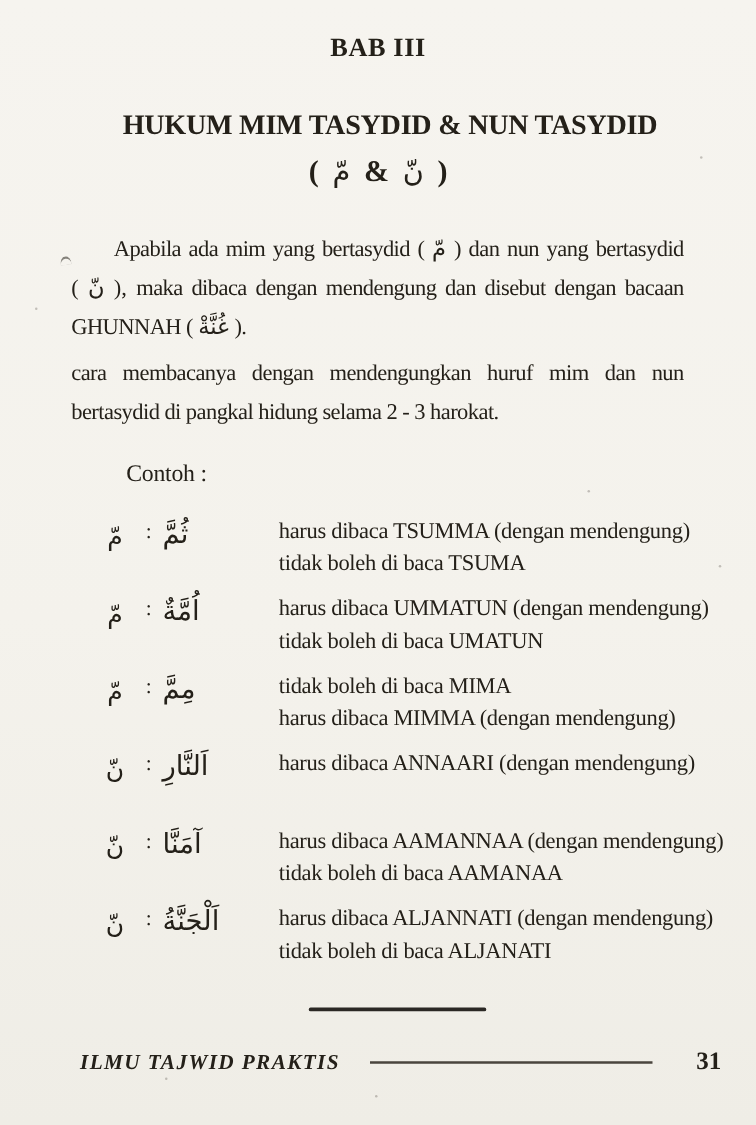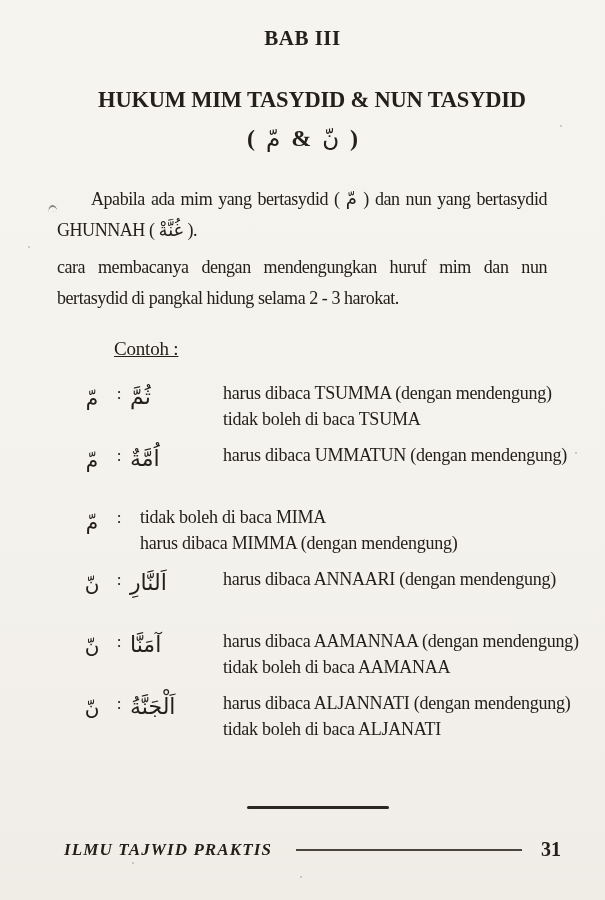--- a/index.html
+++ b/index.html
@@ -43,23 +43,22 @@
   .arabic-pair .ar { font-size: 23px; font-weight: normal; }
   .content { padding: 0 58px 0 57px; }
   .para { margin: 0; font-size: 18px; line-height: 31px; letter-spacing: -0.45px; }
   .p1 { margin-top: 24px; }
   .p2 { margin-top: 6px; }
   .pline { white-space: nowrap; }
   .jline { white-space: normal; text-align: justify; text-align-last: justify; }
   .indent { text-indent: 34px; }
   .contoh {
     margin-top: 24px;
-    margin-left: 57px;
+    margin-left: 44px;
     font-size: 19px;
-    text-decoration: underline;
     letter-spacing: -0.2px;
   }
   .examples { margin-top: 20px; }
   .example-row {
     display: grid;
     grid-template-columns: 32px 12px 78px 1fr;
     column-gap: 5px;
     margin-left: 19px;
     margin-bottom: 10px;
     align-items: start;
@@ -88,21 +87,21 @@
     position: absolute;
     left: 247px;
     top: 806px;
     width: 142px;
     height: 3px;
     background: #2b2824;
     border-radius: 2px;
   }
   .footer {
     position: absolute;
-    left: 0; right: 16px;
+    left: 0; right: 0;
     top: 838px;
     display: flex;
     align-items: center;
     padding-left: 64px;
     padding-right: 28px;
     box-sizing: border-box;
   }
   .footer-title {
     font-size: 17px;
     font-weight: bold;
@@ -145,20 +144,21 @@
     <span class="ar">مّ</span>
     <span>&amp;</span>
     <span class="ar">نّ</span>
     <span>)</span>
   </div>
 
   <div class="content">
 
     <div class="para p1">
       <div class="pline jline indent">Apabila ada mim yang bertasydid ( مّ ) dan nun yang bertasydid</div>
+      <div class="pline jline">( نّ ), maka dibaca dengan mendengung dan disebut dengan bacaan</div>
       <div class="pline">GHUNNAH ( غُنَّةْ ).</div>
     </div>
 
     <div class="para p2">
       <div class="pline jline">cara membacanya dengan mendengungkan huruf mim dan nun</div>
       <div class="pline">bertasydid di pangkal hidung selama 2 - 3 harokat.</div>
     </div>
 
     <div class="contoh">Contoh :</div>
 
@@ -173,26 +173,28 @@
           <div>tidak boleh di baca TSUMA</div>
         </div>
       </div>
 
       <div class="example-row">
         <div class="ex-letter">مّ</div>
         <div class="ex-colon">:</div>
         <div class="ex-word">اُمَّةٌ</div>
         <div class="ex-text">
           <div>harus dibaca UMMATUN (dengan mendengung)</div>
+          <div>tidak boleh di baca UMATUN</div>
         </div>
       </div>
 
       <div class="example-row">
         <div class="ex-letter">مّ</div>
         <div class="ex-colon">:</div>
+        <div class="ex-word">مِمَّ</div>
         <div class="ex-text">
           <div>tidak boleh di baca MIMA</div>
           <div>harus dibaca MIMMA (dengan mendengung)</div>
         </div>
       </div>
 
       <div class="example-row">
         <div class="ex-letter">نّ</div>
         <div class="ex-colon">:</div>
         <div class="ex-word">اَلنَّارِ</div>

